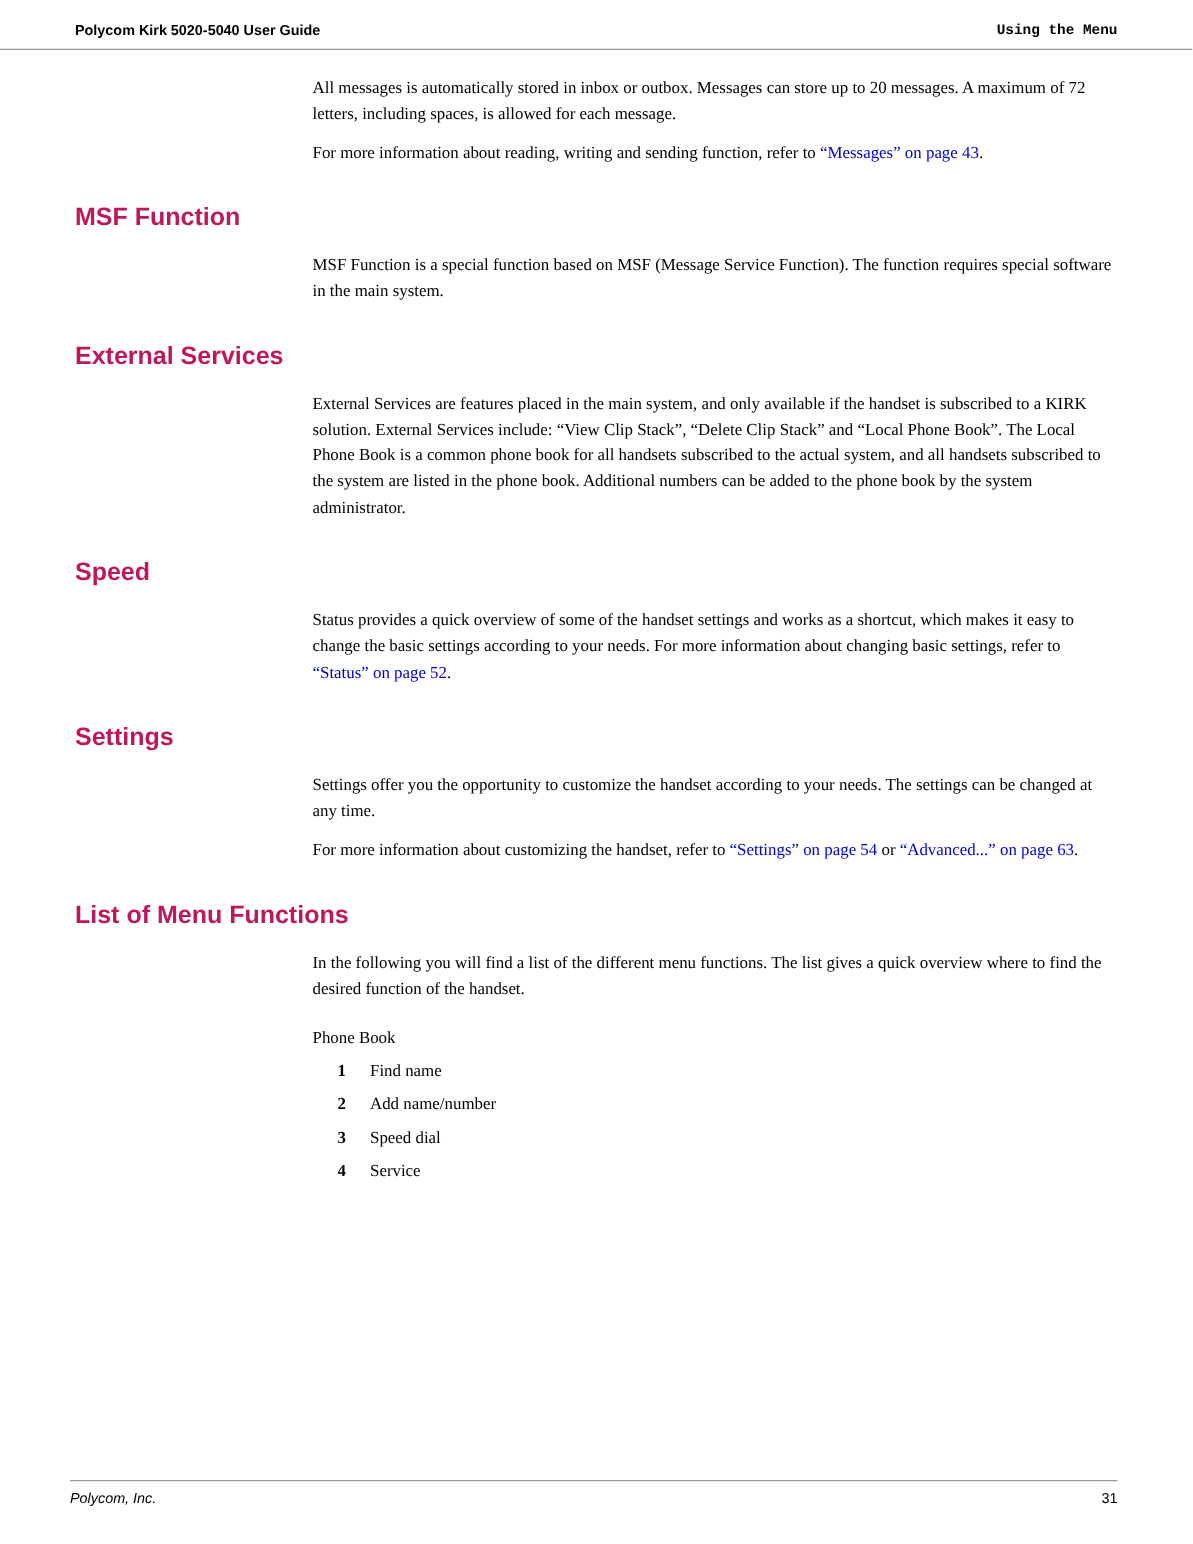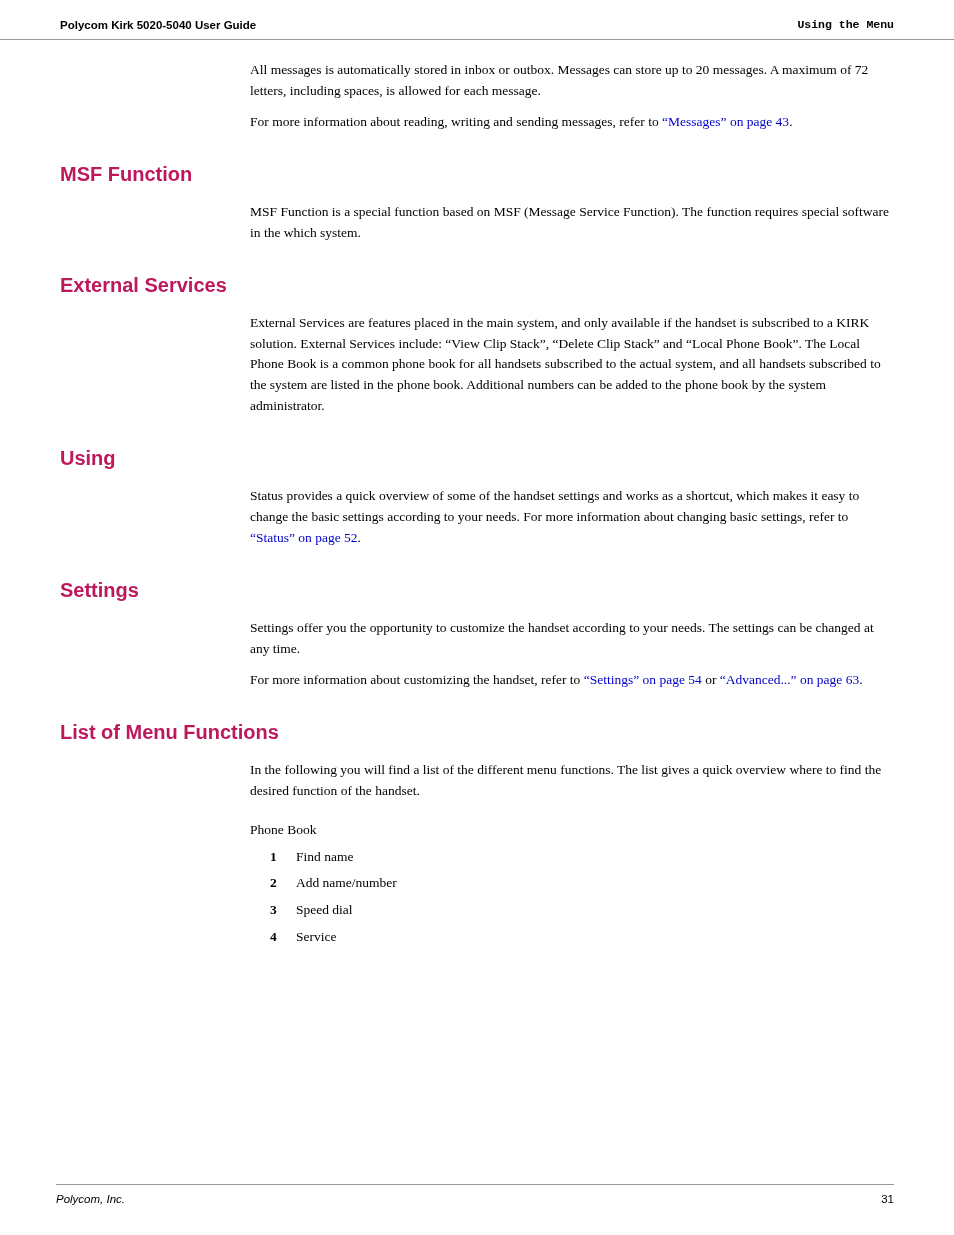--- a/index.html
+++ b/index.html
@@ -133,40 +133,40 @@
   <div class="header">
     <span class="header-left">Polycom Kirk 5020-5040 User Guide</span>
     <span class="header-right">Using the Menu</span>
   </div>
 
   <div class="content">
 
     <div class="intro-block">
       <p>All messages is automatically stored in inbox or outbox. Messages can store up to 20 messages. A maximum of 72 letters, including spaces, is allowed for each message.</p>
       <p>
-        <span>For more information about reading, writing and sending messages, refer to </span><a class="link" href="#">“Messages” on page 43</a><span>.</span>
+        <span>For more information about reading, writing and sending function, refer to </span><a class="link" href="#">“Messages” on page 43</a><span>.</span>
       </p>
     </div>
 
     <div class="section">
       <div class="section-heading">MSF Function</div>
       <div class="section-body">
-        <p>MSF Function is a special function based on MSF (Message Service Function). The function requires special software in the which system.</p>
+        <p>MSF Function is a special function based on MSF (Message Service Function). The function requires special software in the main system.</p>
       </div>
     </div>
 
     <div class="section">
       <div class="section-heading">External Services</div>
       <div class="section-body">
         <p>External Services are features placed in the main system, and only available if the handset is subscribed to a KIRK solution. External Services include: “View Clip Stack”, “Delete Clip Stack” and “Local Phone Book”. The Local Phone Book is a common phone book for all handsets subscribed to the actual system, and all handsets subscribed to the system are listed in the phone book. Additional numbers can be added to the phone book by the system administrator.</p>
       </div>
     </div>
 
     <div class="section">
-      <div class="section-heading">Using</div>
+      <div class="section-heading">Speed</div>
       <div class="section-body">
         <p>
           <span>Status provides a quick overview of some of the handset settings and works as a shortcut, which makes it easy to change the basic settings according to your needs. For more information about changing basic settings, refer to </span><a class="link" href="#">“Status” on page 52</a><span>.</span>
         </p>
       </div>
     </div>
 
     <div class="section">
       <div class="section-heading">Settings</div>
       <div class="section-body">

